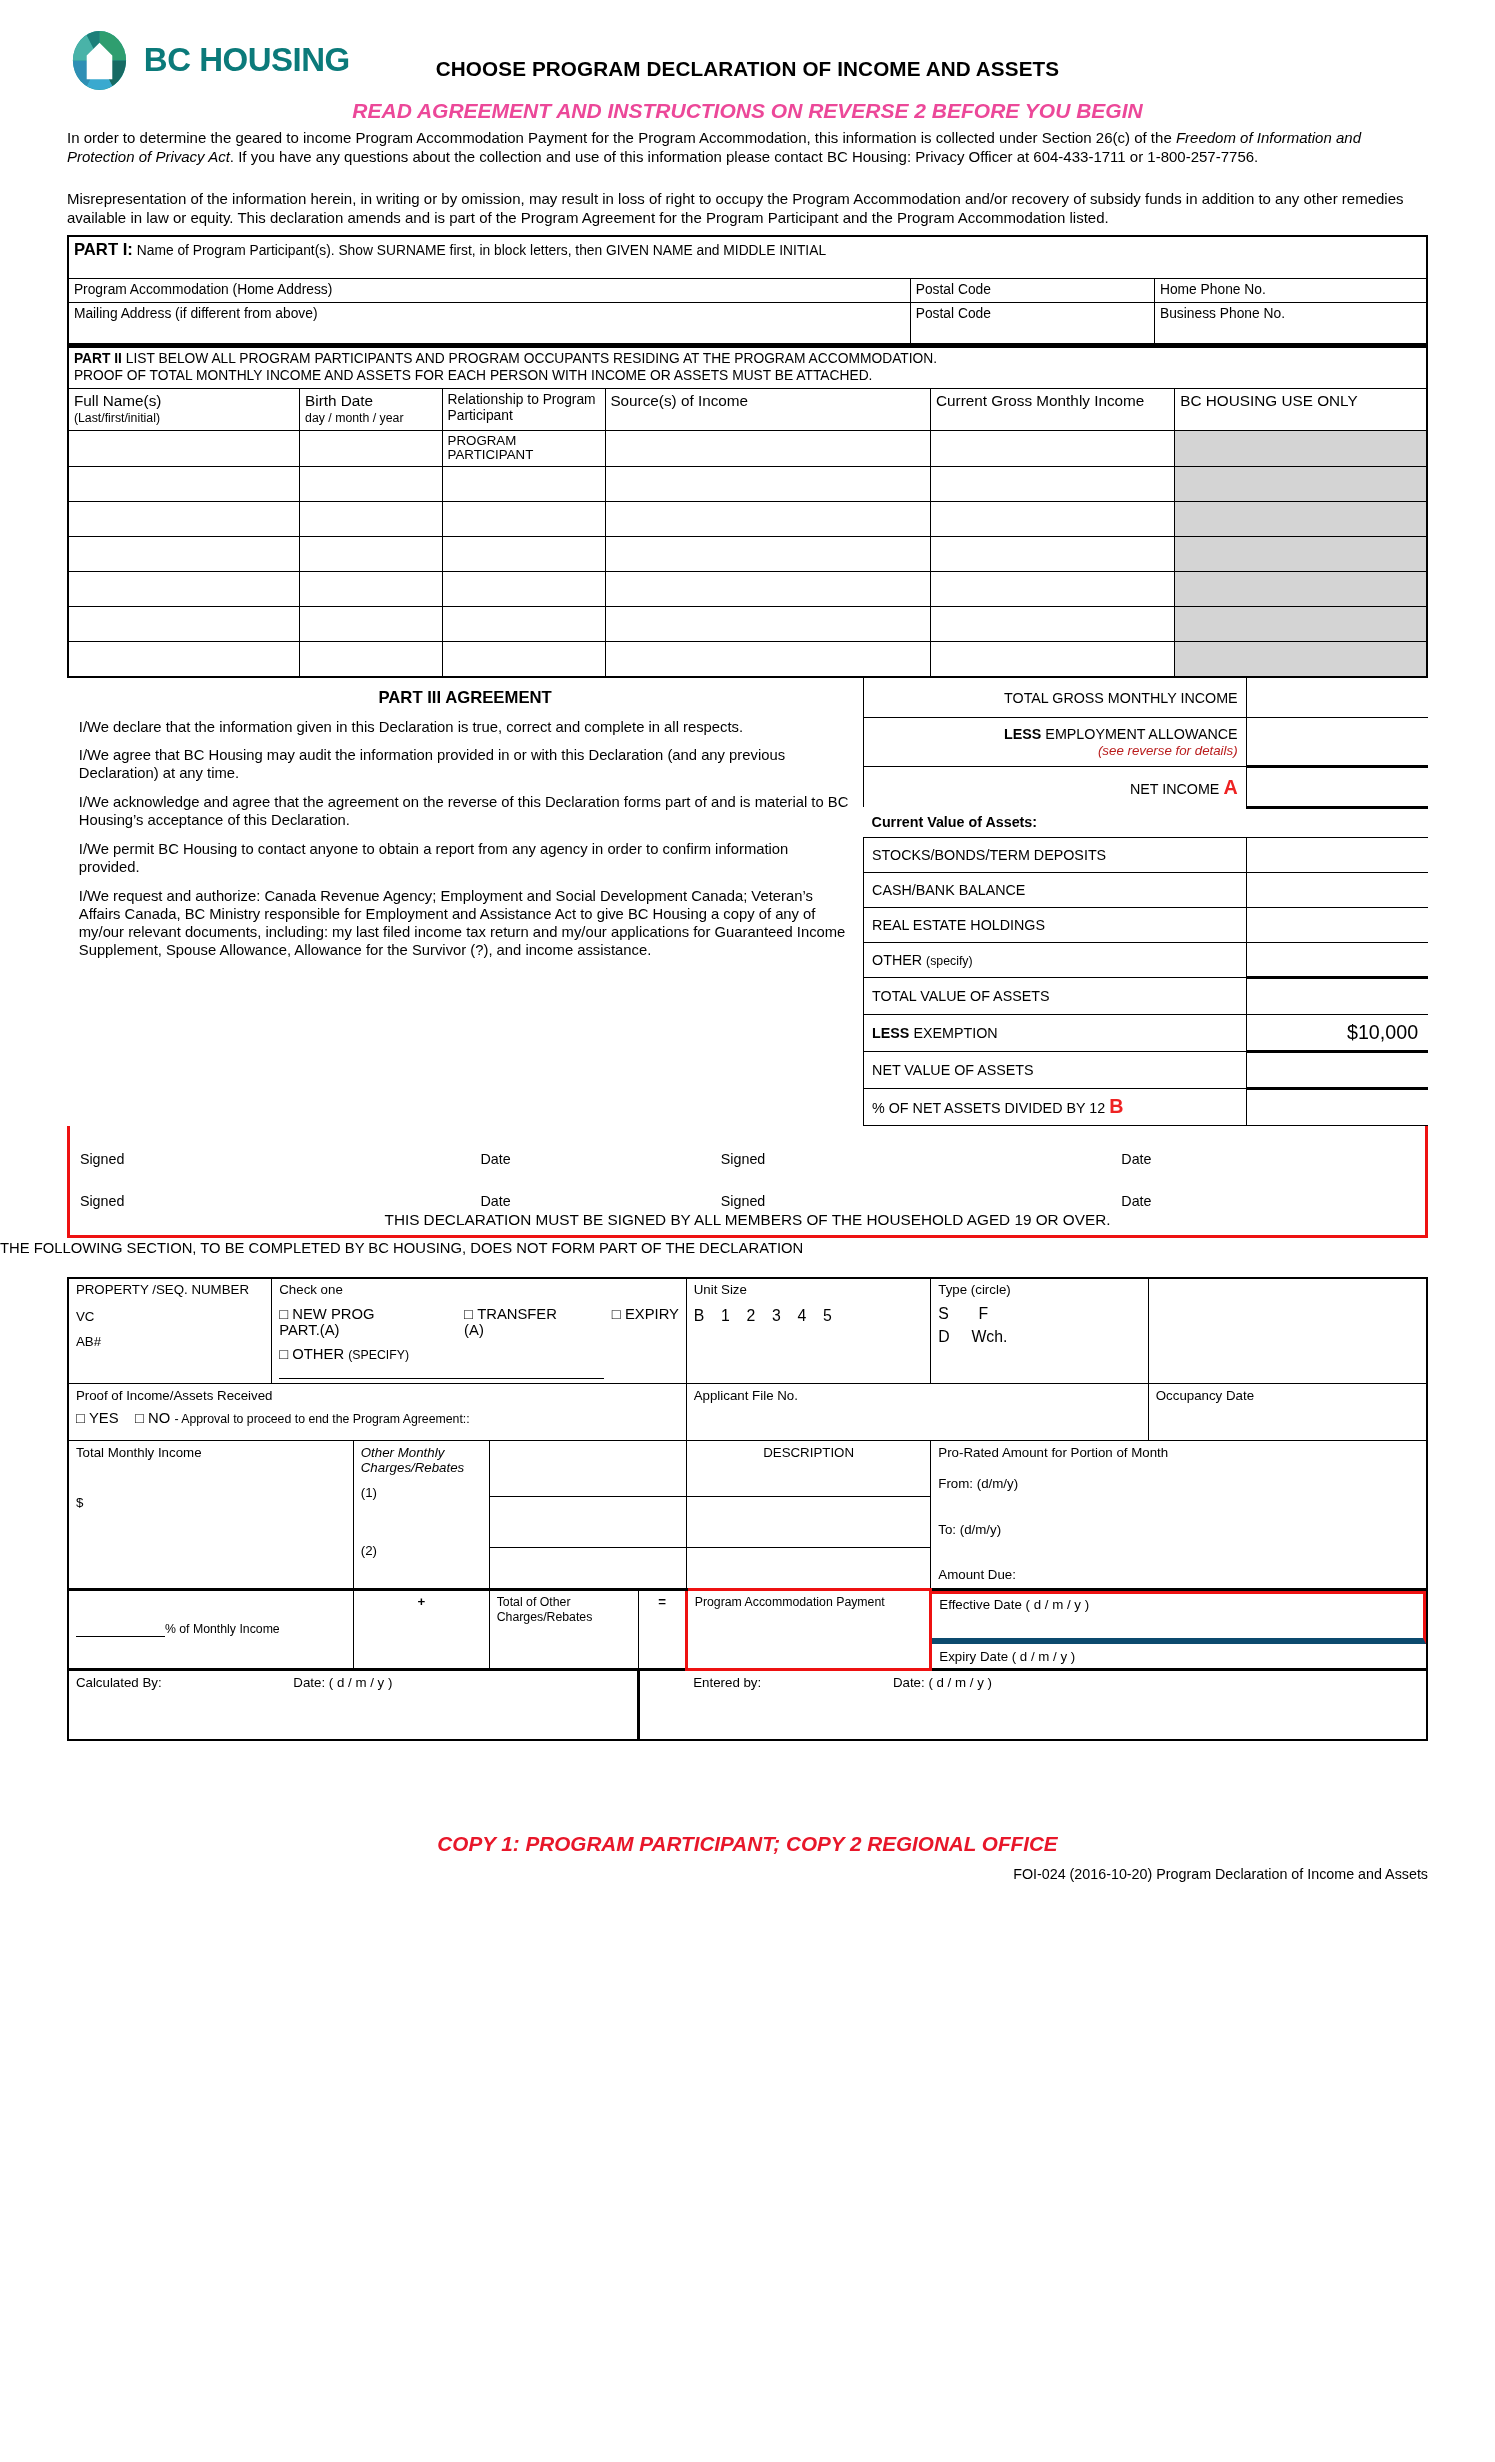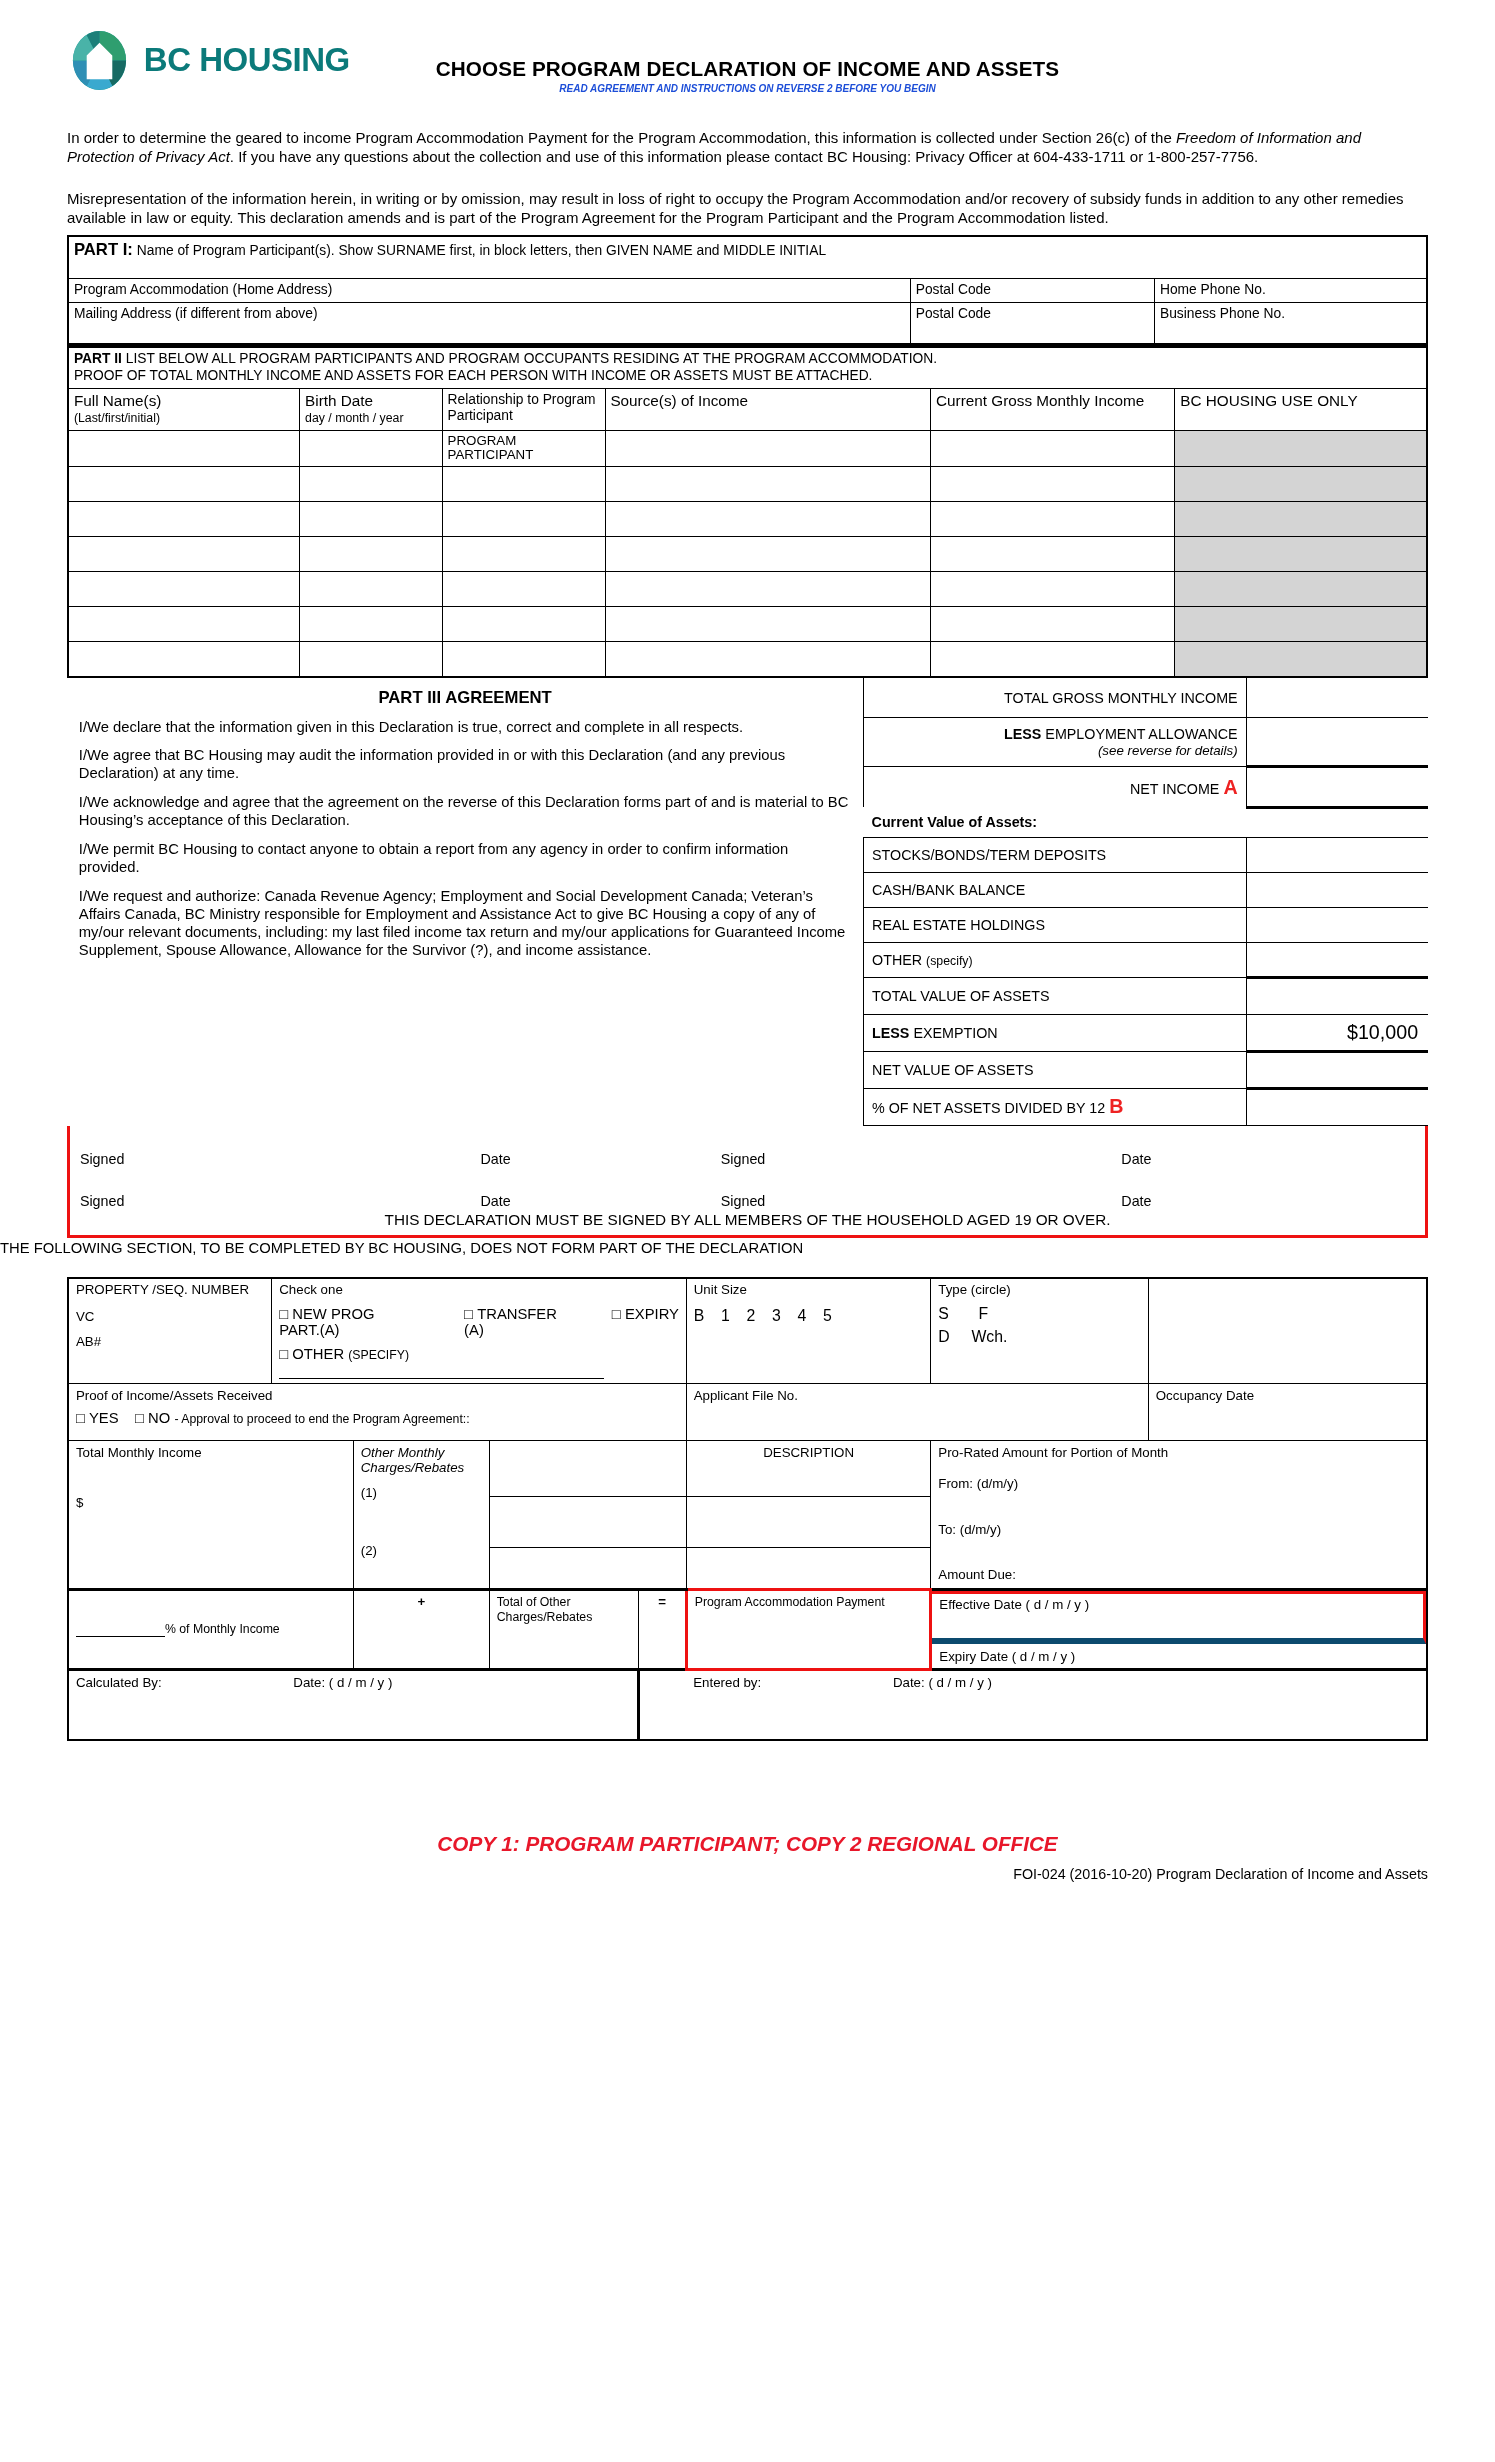--- a/index.html
+++ b/index.html
@@ -15,37 +15,37 @@
   .page { position:relative; width:1495px; height:2463px; padding:0; }
 
   
   .hdr { position:relative; height:118px; }
   .logo-wrap { position:absolute; left:69px; top:29.6px; display:flex; align-items:center; gap:13.8px; }
   .logo-mark { width:61px; height:61px; position:relative; }
   .logo-mark svg { display:block; }
   .logo-text { font-size:33px; font-weight:bold; color:#0b7a7a; letter-spacing:-0.5px; font-family:"Liberation Sans", sans-serif; }
 
   .title { text-align:center; font-size:20.7px; font-weight:bold; margin:0; padding-top:57px; letter-spacing:0.1px; }
-  .subtitle { text-align:center; font-size:10px; font-weight:bold; font-style:italic; color:#1d4ed8; margin-top:2px; }
+  .subtitle { text-align:center; font-size:21px; font-weight:bold; font-style:italic; color:#ec4899; margin-top:18px; }
 
   .intro { margin:9.9px 67px 0 67px; font-size:15px; line-height:1.30; }
   .intro p { margin:0 0 0 0; }
   .intro .gap { height:21.7px; }
   .ital { font-style:italic; }
 
   
   .frame { margin:5.9px 67px 0 67px; border:2px solid #000; border-collapse:collapse; }
   table.fm { width:100%; border-collapse:collapse; table-layout:fixed; }
   table.fm td, table.fm th { border:1px solid #000; vertical-align:top; padding:3px 4.9px; font-size:13.8px; font-weight:normal; text-align:left; }
 
   .b { font-weight:bold; }
   .sm { font-size:12.3px; }
   .ctr { text-align:center; }
   .rt { text-align:right; }
-  .red { color:#000000; }
+  .red { color:#b91c1c; }
   .redb { color:#ee2222; font-weight:bold; }
 
   
   .partI-head { font-size:13.8px; }
   .partI-head .pl { font-size:16.7px; font-weight:bold; }
 
   
   .partII-title { font-size:14.8px; text-align:center; line-height:1.22; padding:3px 5.9px 3.9px 5.9px; }
   .colh { text-align:center; vertical-align:middle; padding:4.9px 3px; line-height:1.18; }
   .colh .big { font-size:15.3px; }

